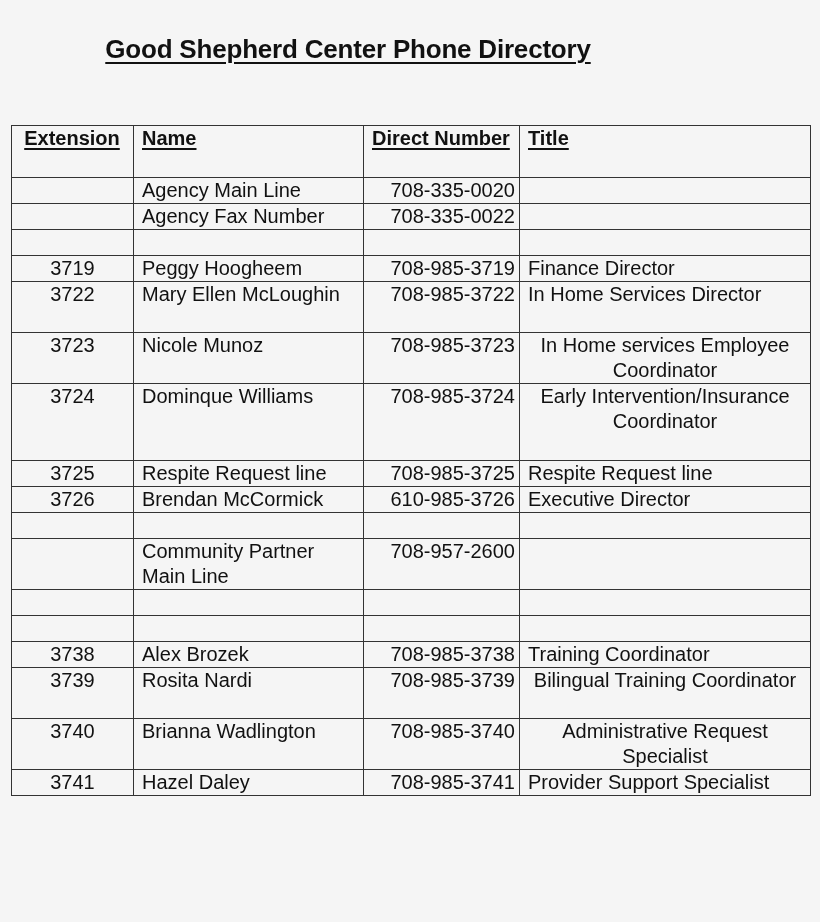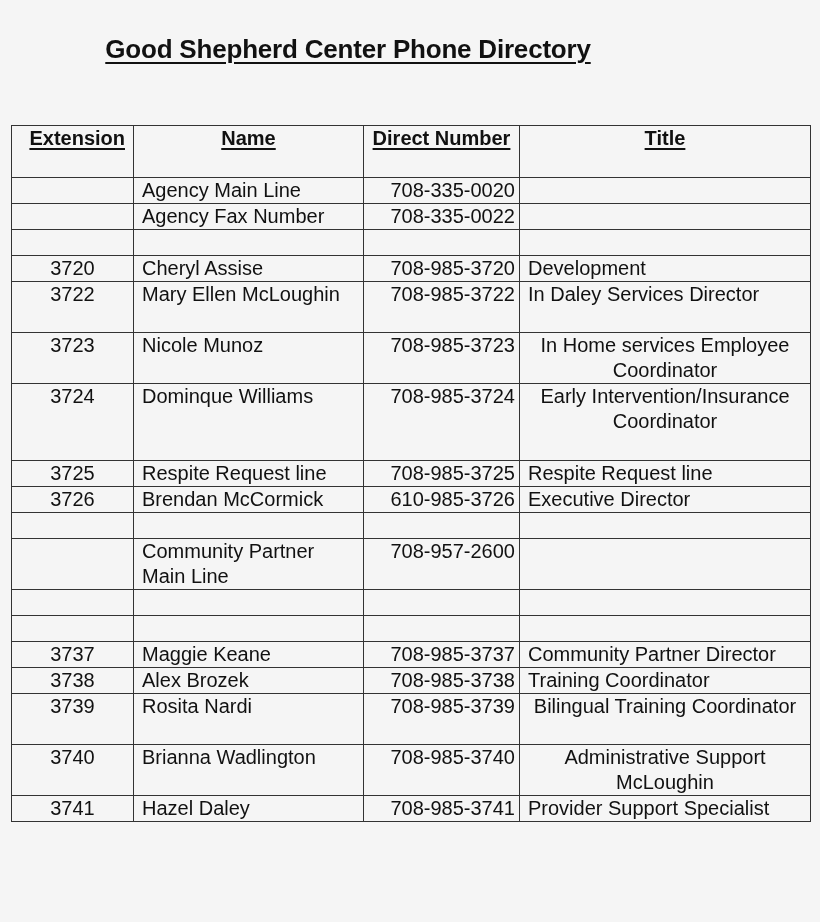--- a/index.html
+++ b/index.html
@@ -36,25 +36,25 @@
       vertical-align: top;
       padding: 0 8px;
       overflow: hidden;
       white-space: normal;
     }
     th {
       font-weight: bold;
       text-decoration: underline;
       text-decoration-thickness: 2px;
       text-underline-offset: 3px;
-      text-align: center;
+      text-align: left;
       height: 51px;
       padding-top: 0;
     }
-    th.ext { text-align: right; padding-left: 7px; margin-left: 12px; }
+    th.ext { text-align: center; padding-left: 7px; margin-left: 12px; }
     td.ext { text-align: center; padding: 0 0; }
     td.phone { padding-left: 9px; padding-right: 4px; text-align: right; }
     td.title-c.center { text-align: center; }
     tr.h1 td { height: 25px; }
     tr.h2 td { height: 50px; }
     tr.h3 td { height: 76px; }
     col.c1 { width: 122px; }
     col.c2 { width: 230px; }
     col.c3 { width: 156px; }
     col.c4 { width: 291px; }
@@ -92,30 +92,30 @@
         <td class="phone">708-335-0022</td>
         <td class="title-c"></td>
       </tr>
       <tr class="h1">
         <td class="ext"></td>
         <td class="name"></td>
         <td class="phone"></td>
         <td class="title-c"></td>
       </tr>
       <tr class="h1">
-        <td class="ext">3720</td>
-        <td class="name">Cheryl Assise</td>
-        <td class="phone">708-985-3720</td>
-        <td class="title-c">Development</td>
+        <td class="ext">3719</td>
+        <td class="name">Peggy Hoogheem</td>
+        <td class="phone">708-985-3719</td>
+        <td class="title-c">Finance Director</td>
       </tr>
       <tr class="h2">
         <td class="ext">3722</td>
         <td class="name">Mary Ellen McLoughin</td>
         <td class="phone">708-985-3722</td>
-        <td class="title-c">In Daley Services Director</td>
+        <td class="title-c">In Home Services Director</td>
       </tr>
       <tr class="h2">
         <td class="ext">3723</td>
         <td class="name">Nicole Munoz</td>
         <td class="phone">708-985-3723</td>
         <td class="title-c center">In Home services Employee Coordinator</td>
       </tr>
       <tr class="h3">
         <td class="ext">3724</td>
         <td class="name">Dominque Williams</td>
@@ -152,42 +152,36 @@
         <td class="phone"></td>
         <td class="title-c"></td>
       </tr>
       <tr class="h1">
         <td class="ext"></td>
         <td class="name"></td>
         <td class="phone"></td>
         <td class="title-c"></td>
       </tr>
       <tr class="h1">
-        <td class="ext">3737</td>
-        <td class="name">Maggie Keane</td>
-        <td class="phone">708-985-3737</td>
-        <td class="title-c">Community Partner Director</td>
-      </tr>
-      <tr class="h1">
         <td class="ext">3738</td>
         <td class="name">Alex Brozek</td>
         <td class="phone">708-985-3738</td>
         <td class="title-c">Training Coordinator</td>
       </tr>
       <tr class="h2">
         <td class="ext">3739</td>
         <td class="name">Rosita Nardi</td>
         <td class="phone">708-985-3739</td>
         <td class="title-c center">Bilingual Training Coordinator</td>
       </tr>
       <tr class="h2">
         <td class="ext">3740</td>
         <td class="name">Brianna Wadlington</td>
         <td class="phone">708-985-3740</td>
-        <td class="title-c center">Administrative Support McLoughin</td>
+        <td class="title-c center">Administrative Request Specialist</td>
       </tr>
       <tr class="h1">
         <td class="ext">3741</td>
         <td class="name">Hazel Daley</td>
         <td class="phone">708-985-3741</td>
         <td class="title-c">Provider Support Specialist</td>
       </tr>
     </tbody>
 </table>
 

